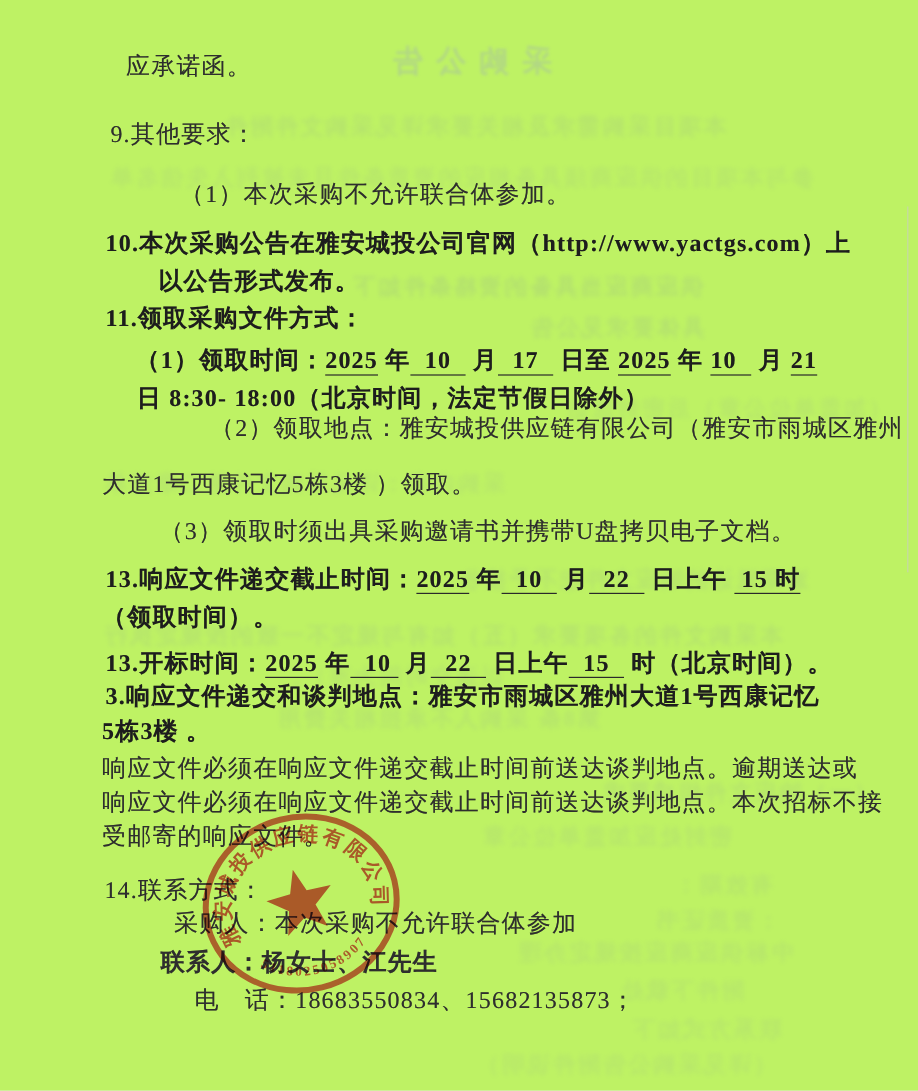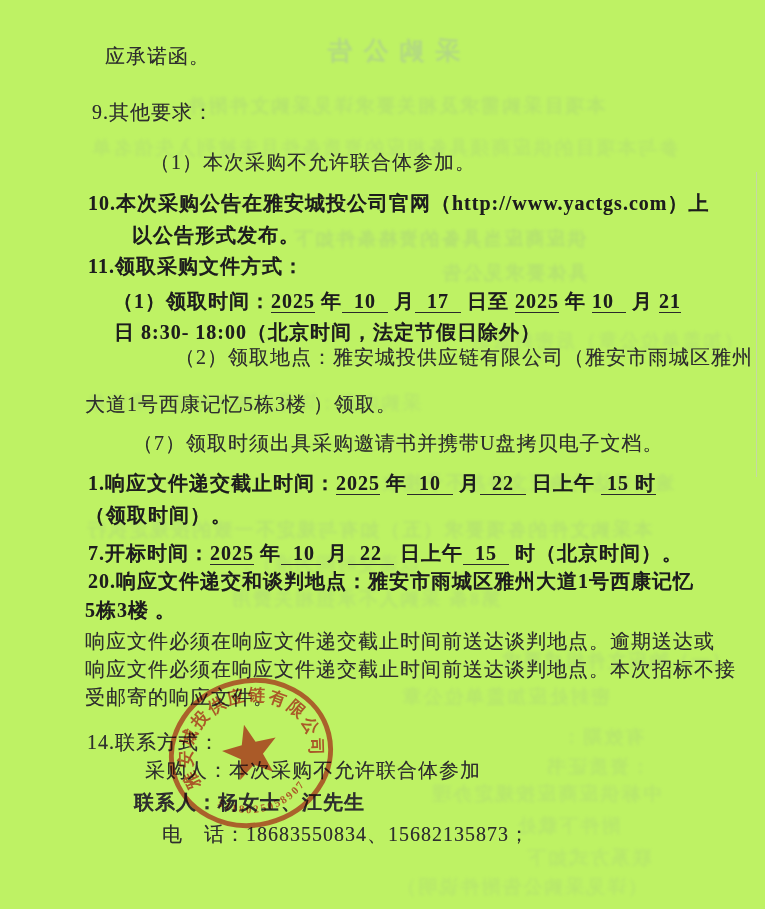--- a/index.html
+++ b/index.html
@@ -63,25 +63,25 @@
       <div class="line" style="left: 105px; top: 44px;"><span>应承诺函。</span></div>
       <div class="line" style="left: 92px; top: 100px;"><span>9.其他要求：</span></div>
       <div class="line" style="left: 150px; top: 150px;"><span>（1）本次采购不允许联合体参加。</span></div>
       <div class="line b" style="left: 88px; top: 191px;"><span>10.本次采购公告在雅安城投公司官网（http://www.yactgs.com）上</span></div>
       <div class="line b" style="left: 92px; top: 223px; margin-left: 40px;"><span>以公告形式发布。</span></div>
       <div class="line b" style="left: 88px; top: 254px;"><span>11.领取采购文件方式：</span></div>
       <div class="line b" style="left: 113px; top: 289px;"><span>（1）领取时间：</span><span class="u">2025</span><span> 年</span><span class="u">  10  </span><span> 月</span><span class="u">  17  </span><span> 日至 </span><span class="u">2025</span><span> 年 </span><span class="u">10  </span><span> 月 </span><span class="u">21</span></div>
       <div class="line b" style="left: 78px; top: 320px; margin-left: 36px;"><span>日 8:30- 18:00（北京时间，法定节假日除外）</span></div>
       <div class="line" style="left: 135px; top: 345px; margin-left: 40px;"><span>（2）领取地点：雅安城投供应链有限公司（雅安市雨城区雅州</span></div>
       <div class="line" style="left: 85px; top: 392px;"><span>大道1号西康记忆5栋3楼 ）领取。</span></div>
-      <div class="line" style="left: 133px; top: 431px;"><span>（7）领取时须出具采购邀请书并携带U盘拷贝电子文档。</span></div>
-      <div class="line b" style="left: 88px; top: 471px;"><span>1.响应文件递交截止时间：</span><span class="u">2025</span><span> 年</span><span class="u">  10  </span><span> 月</span><span class="u">  22  </span><span> 日上午 </span><span class="u"> 15 时</span></div>
+      <div class="line" style="left: 133px; top: 431px;"><span>（3）领取时须出具采购邀请书并携带U盘拷贝电子文档。</span></div>
+      <div class="line b" style="left: 88px; top: 471px;"><span>13.响应文件递交截止时间：</span><span class="u">2025</span><span> 年</span><span class="u">  10  </span><span> 月</span><span class="u">  22  </span><span> 日上午 </span><span class="u"> 15 时</span></div>
       <div class="line b" style="left: 85px; top: 503px;"><span>（领取时间）。</span></div>
-      <div class="line b" style="left: 88px; top: 541px;"><span>7.开标时间：</span><span class="u">2025</span><span> 年</span><span class="u">  10 </span><span> 月</span><span class="u">  22  </span><span> 日上午</span><span class="u">  15  </span><span> 时（北京时间）。</span></div>
-      <div class="line b" style="left: 88px; top: 569px;"><span>20.响应文件递交和谈判地点：雅安市雨城区雅州大道1号西康记忆</span></div>
+      <div class="line b" style="left: 88px; top: 541px;"><span>13.开标时间：</span><span class="u">2025</span><span> 年</span><span class="u">  10 </span><span> 月</span><span class="u">  22  </span><span> 日上午</span><span class="u">  15  </span><span> 时（北京时间）。</span></div>
+      <div class="line b" style="left: 88px; top: 569px;"><span>3.响应文件递交和谈判地点：雅安市雨城区雅州大道1号西康记忆</span></div>
       <div class="line b" style="left: 85px; top: 598px;"><span>5栋3楼 。</span></div>
       <div class="line" style="left: 85px; top: 629px;"><span>响应文件必须在响应文件递交截止时间前送达谈判地点。逾期送达或</span></div>
       <div class="line" style="left: 85px; top: 657px;"><span>响应文件必须在响应文件递交截止时间前送达谈判地点。本次招标不接</span></div>
       <div class="line" style="left: 85px; top: 685px;"><span>受邮寄的响应文件。</span></div>
       <div class="line" style="left: 87px; top: 730px;"><span>14.联系方式：</span></div>
       <div class="line" style="left: 145px; top: 758px;"><span>采购人：本次采购不允许联合体参加</span></div>
       <div class="line" style="left: 134px; top: 790px; font-weight: bold;"><span>联系人：杨女士、江先生</span></div>
       <div class="line" style="left: 145px; top: 822px; margin-left: 17px;"><span>电　话：18683550834、15682135873；</span></div>
     </div>
 

